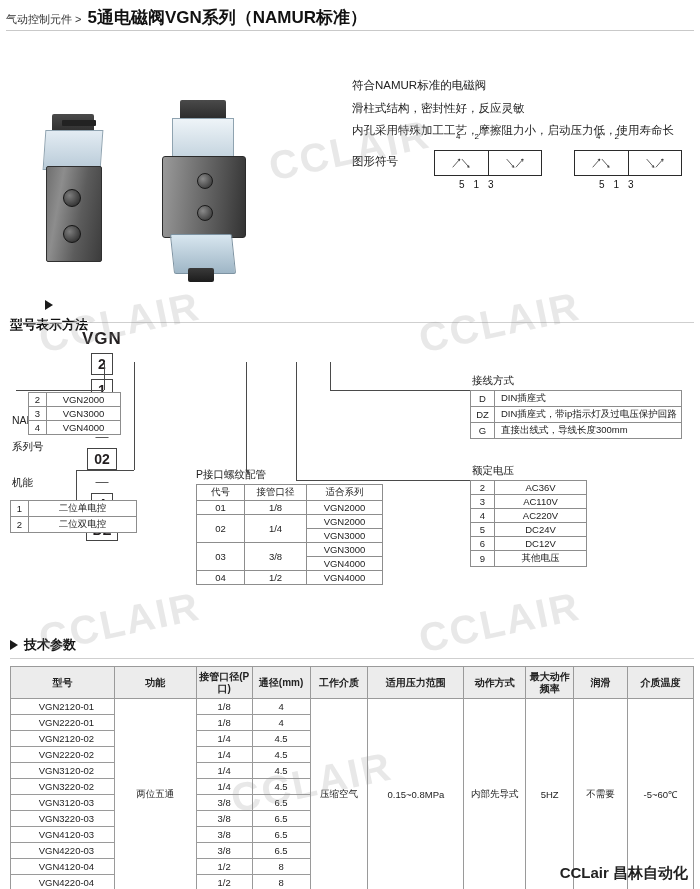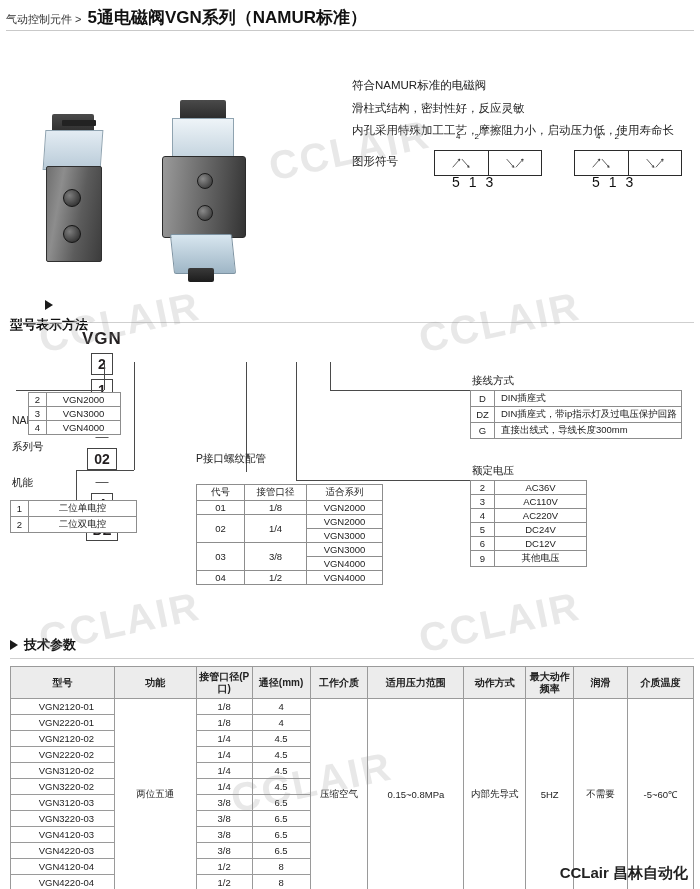--- a/index.html
+++ b/index.html
@@ -113,21 +113,21 @@
   .sym-cells > div { flex: 1; border-right: 1px solid #2b2b2b; position: relative; }
   .sym-cells > div:last-child { border-right: none; }
   .sym-arrow {
     position: absolute; left: 14%; top: 18%; width: 72%; height: 64%;
   }
   .sym-nums-top {
     position: absolute; top: -10px; left: 30px; font-size: 8px; color: #111;
     letter-spacing: 14px;
   }
   .sym-nums-bot {
-    position: absolute; bottom: -2px; left: 26px; font-size: 14px; color: #111;
+    position: absolute; bottom: -2px; left: 33px; font-size: 10px; color: #111;
     letter-spacing: 9px;
   }
 
   
   .section-head {
     position: absolute; font-size: 13px; font-weight: bold; color: #111;
     display: flex; align-items: center; gap: 6px;
   }
   .tri {
     width: 0; height: 0; border-left: 8px solid #1a1a1a;
@@ -328,21 +328,21 @@
   <div class="ln lnv" style="left:246px; top:362px; height:110px;"></div>
   <div class="ln lnv" style="left:296px; top:362px; height:118px;"></div>
   <div class="ln lnh" style="left:296px; top:480px; width:60px;"></div>
   <div class="ln lnv" style="left:330px; top:362px; height:28px;"></div>
   <div class="ln lnh" style="left:330px; top:390px; width:140px;"></div>
   <div class="ln lnh" style="left:296px; top:480px; width:174px;"></div>
 
   <div class="lbl" style="left:12px; top:414px;">NAMUR标准阀</div>
   <div class="lbl" style="left:12px; top:440px;">系列号</div>
   <div class="lbl" style="left:12px; top:476px;">机能</div>
-  <div class="lbl" style="left:196px; top:452px;">P接口螺纹配管</div>
+  <div class="lbl" style="left:196px; top:468px;">P接口螺纹配管</div>
   <div class="lbl" style="left:472px; top:374px;">接线方式</div>
   <div class="lbl" style="left:472px; top:464px;">额定电压</div>
 
   <table class="t tbl-series">
     <tbody>
         <tr>
       <td>2</td>
       <td>VGN2000</td>
     </tr>
     <tr>

